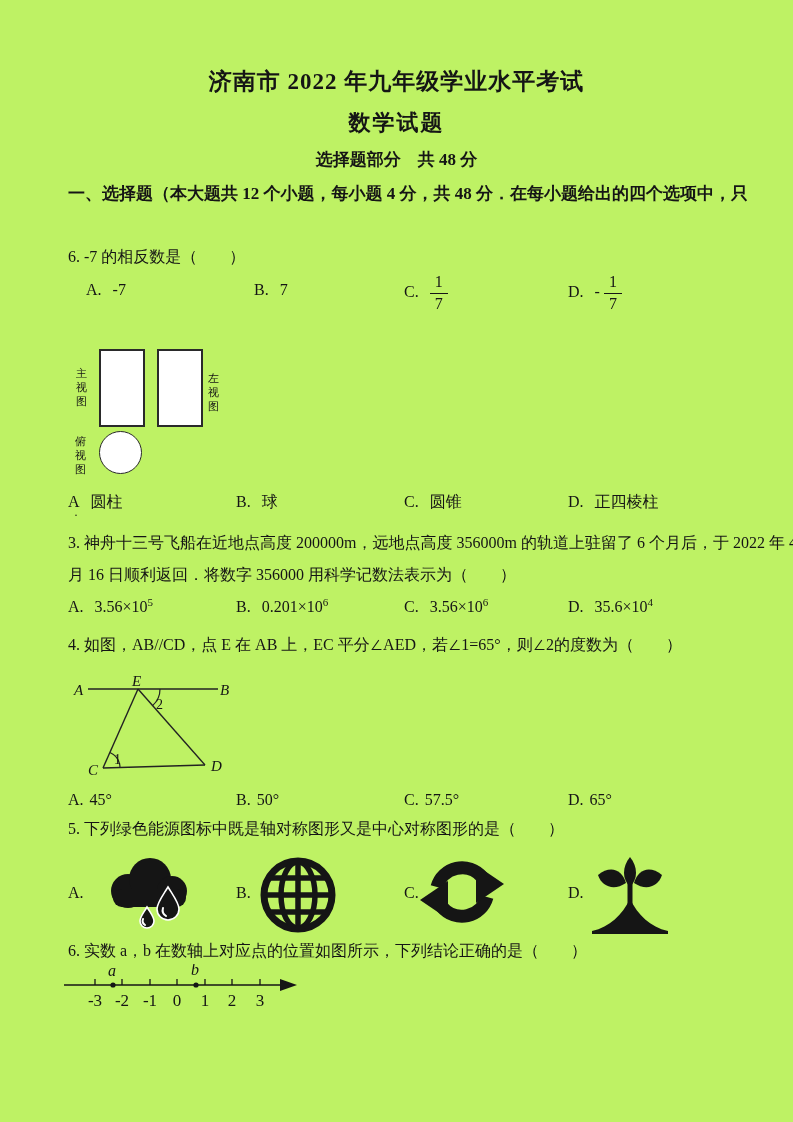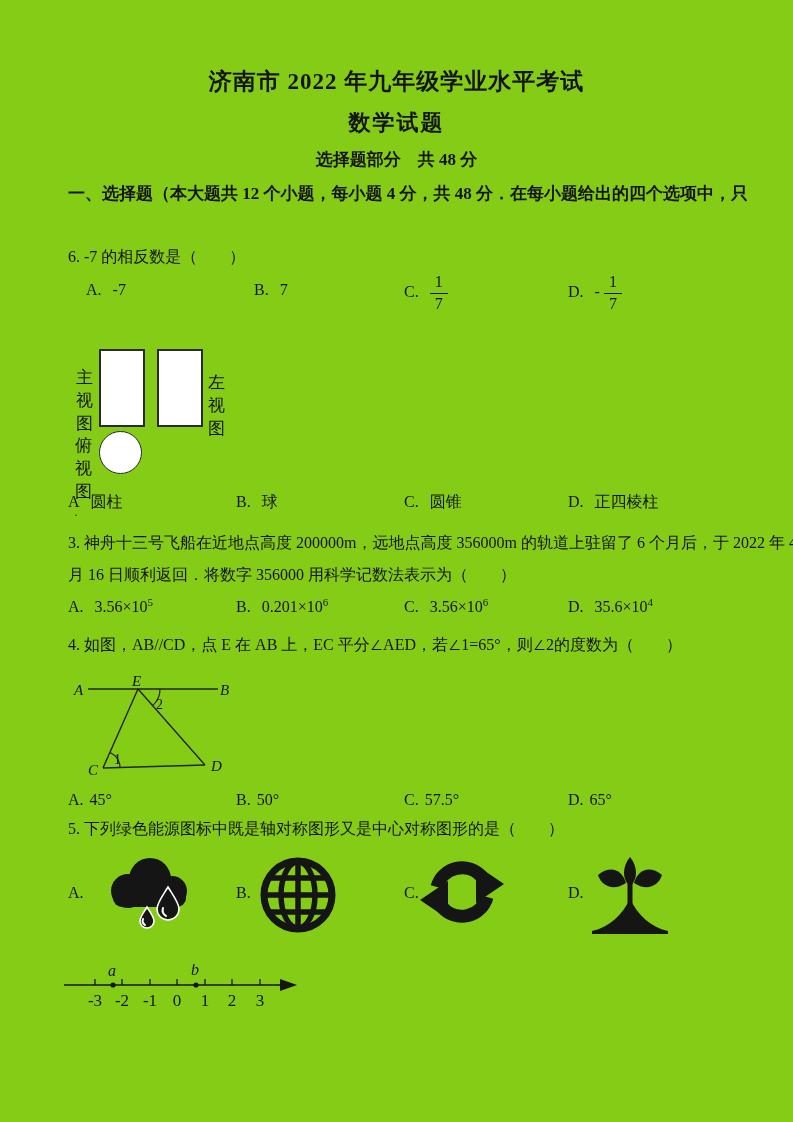--- a/index.html
+++ b/index.html
@@ -1,39 +1,39 @@
 <!DOCTYPE html>
 <html><head>
 <meta charset="utf-8">
 <style>
   * { margin:0; padding:0; box-sizing:border-box; }
   html,body { background:#ffffff; }
   .page {
-    position:relative; width:793px; height:1122px; background:#84cc16;
+    position:relative; width:793px; height:1122px; background:#bef264;
     font-family:"Liberation Serif", serif; color:#151515; overflow:hidden;
   }
   .abs { position:absolute; }
   .centered { left:0; width:793px; text-align:center; }
   .title { font-size:23px; font-weight:bold; letter-spacing:1px; }
   .subtitle { font-size:22px; font-weight:bold; letter-spacing:2px; }
   .section-head { font-size:17px; font-weight:bold; }
   .instr { left:68px; width:670px; font-size:17px; font-weight:bold; white-space:nowrap; }
   .qtext { left:68px; font-size:16px; white-space:nowrap; }
   .opt { position:absolute; font-size:16px; white-space:nowrap; }
   .opt .lbl { margin-right:11px; }
   .col-a { left:68px; } .col-b { left:236px; } .col-c { left:404px; } .col-d { left:568px; }
   .pad-mid { padding-top:13px;margin-left:18px; }
   .frac { display:inline-block; text-align:center; vertical-align:middle; line-height:1.3; }
   .frac .fn { display:block; border-bottom:1.3px solid #151515; padding:0 5px; }
   .frac .fd { display:block; padding:0 5px; }
   sup { font-size:11px; }
   
   .tv-rect { position:absolute; border:2px solid #2a2a2a; background:#fff; }
   .tv-circle { position:absolute; border:1.6px solid #2a2a2a; border-radius:50%; background:#fff; }
-  .vlabel { position:absolute; width:16px; font-size:17px; line-height:23px; word-break:break-all; }
+  .vlabel { position:absolute; width:16px; font-size:11px; line-height:14px; word-break:break-all; }
   svg text { font-family:"Liberation Serif", serif; }
   .stray { position:absolute; font-size:12px; }
   .icon-label { position:absolute; font-size:16px; }
 </style>
 </head>
 <body>
 
 <div class="page">
 
   <div class="abs centered title" style="top:66px">济南市 2022 年九年级学业水平考试</div>
@@ -178,20 +178,21 @@
   <svg class="abs" style="left:586px; top:853px" width="88" height="82" viewBox="0 0 88 82">
     <g fill="#151515">
       <path d="M 6 78 C 24 74 36 62 44 46 C 52 62 64 74 82 78 L 82 81 L 6 81 Z"></path>
       <rect x="41.5" y="26" width="5" height="28" rx="2"></rect>
       <path d="M 44 4 C 52 14 52 26 44 34 C 36 26 36 14 44 4 Z"></path>
       <path d="M 12 22 C 24 12 36 16 40 30 C 28 38 16 34 12 22 Z"></path>
       <path d="M 76 22 C 64 12 52 16 48 30 C 60 38 72 34 76 22 Z"></path>
     </g>
   </svg>
 
+  <div class="abs qtext" style="top:941px">6. 实数 a，b 在数轴上对应点的位置如图所示，下列结论正确的是（　　）</div>
 
   <svg class="abs" style="left:60px; top:964px" width="245" height="52" viewBox="0 0 245 52">
     <line x1="4" y1="21" x2="224" y2="21" stroke="#151515" stroke-width="1.6"></line>
     <polygon points="220,15 237,21 220,27" fill="#151515"></polygon>
     <g stroke="#151515" stroke-width="1.3">
       <line x1="35" y1="15" x2="35" y2="21"></line>
       <line x1="62" y1="15" x2="62" y2="21"></line>
       <line x1="90" y1="15" x2="90" y2="21"></line>
       <line x1="117" y1="15" x2="117" y2="21"></line>
       <line x1="145" y1="15" x2="145" y2="21"></line>

